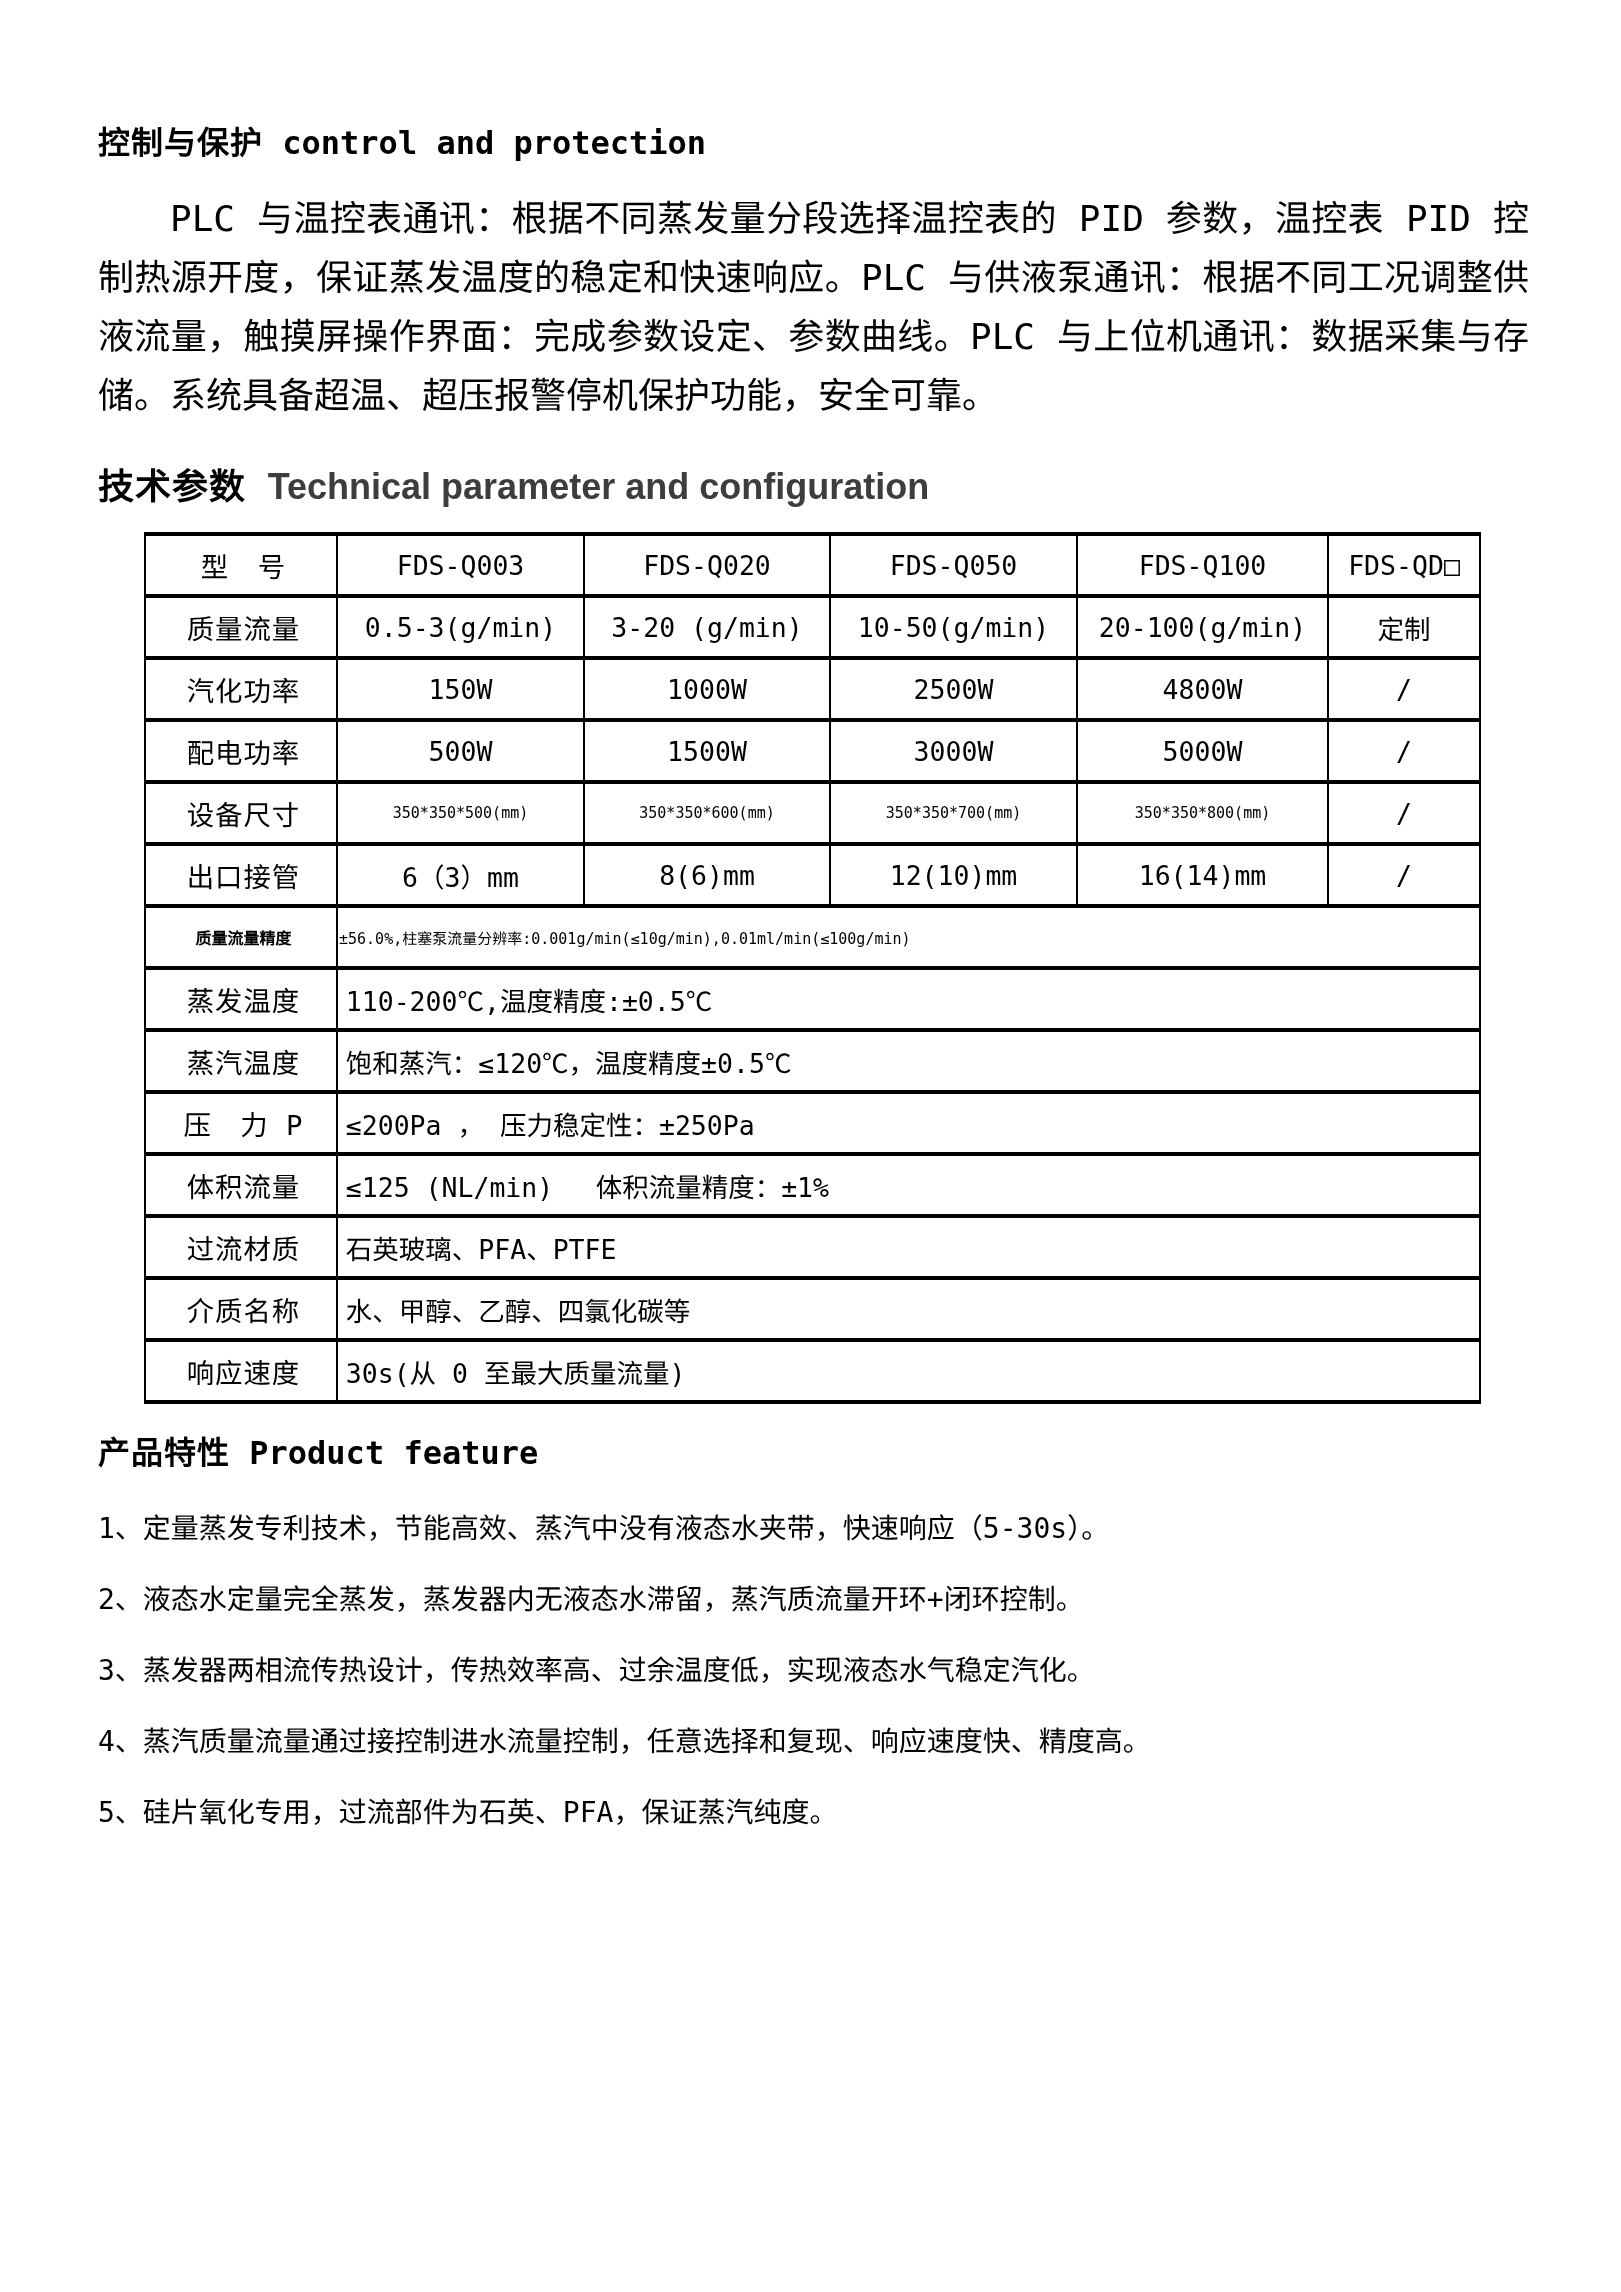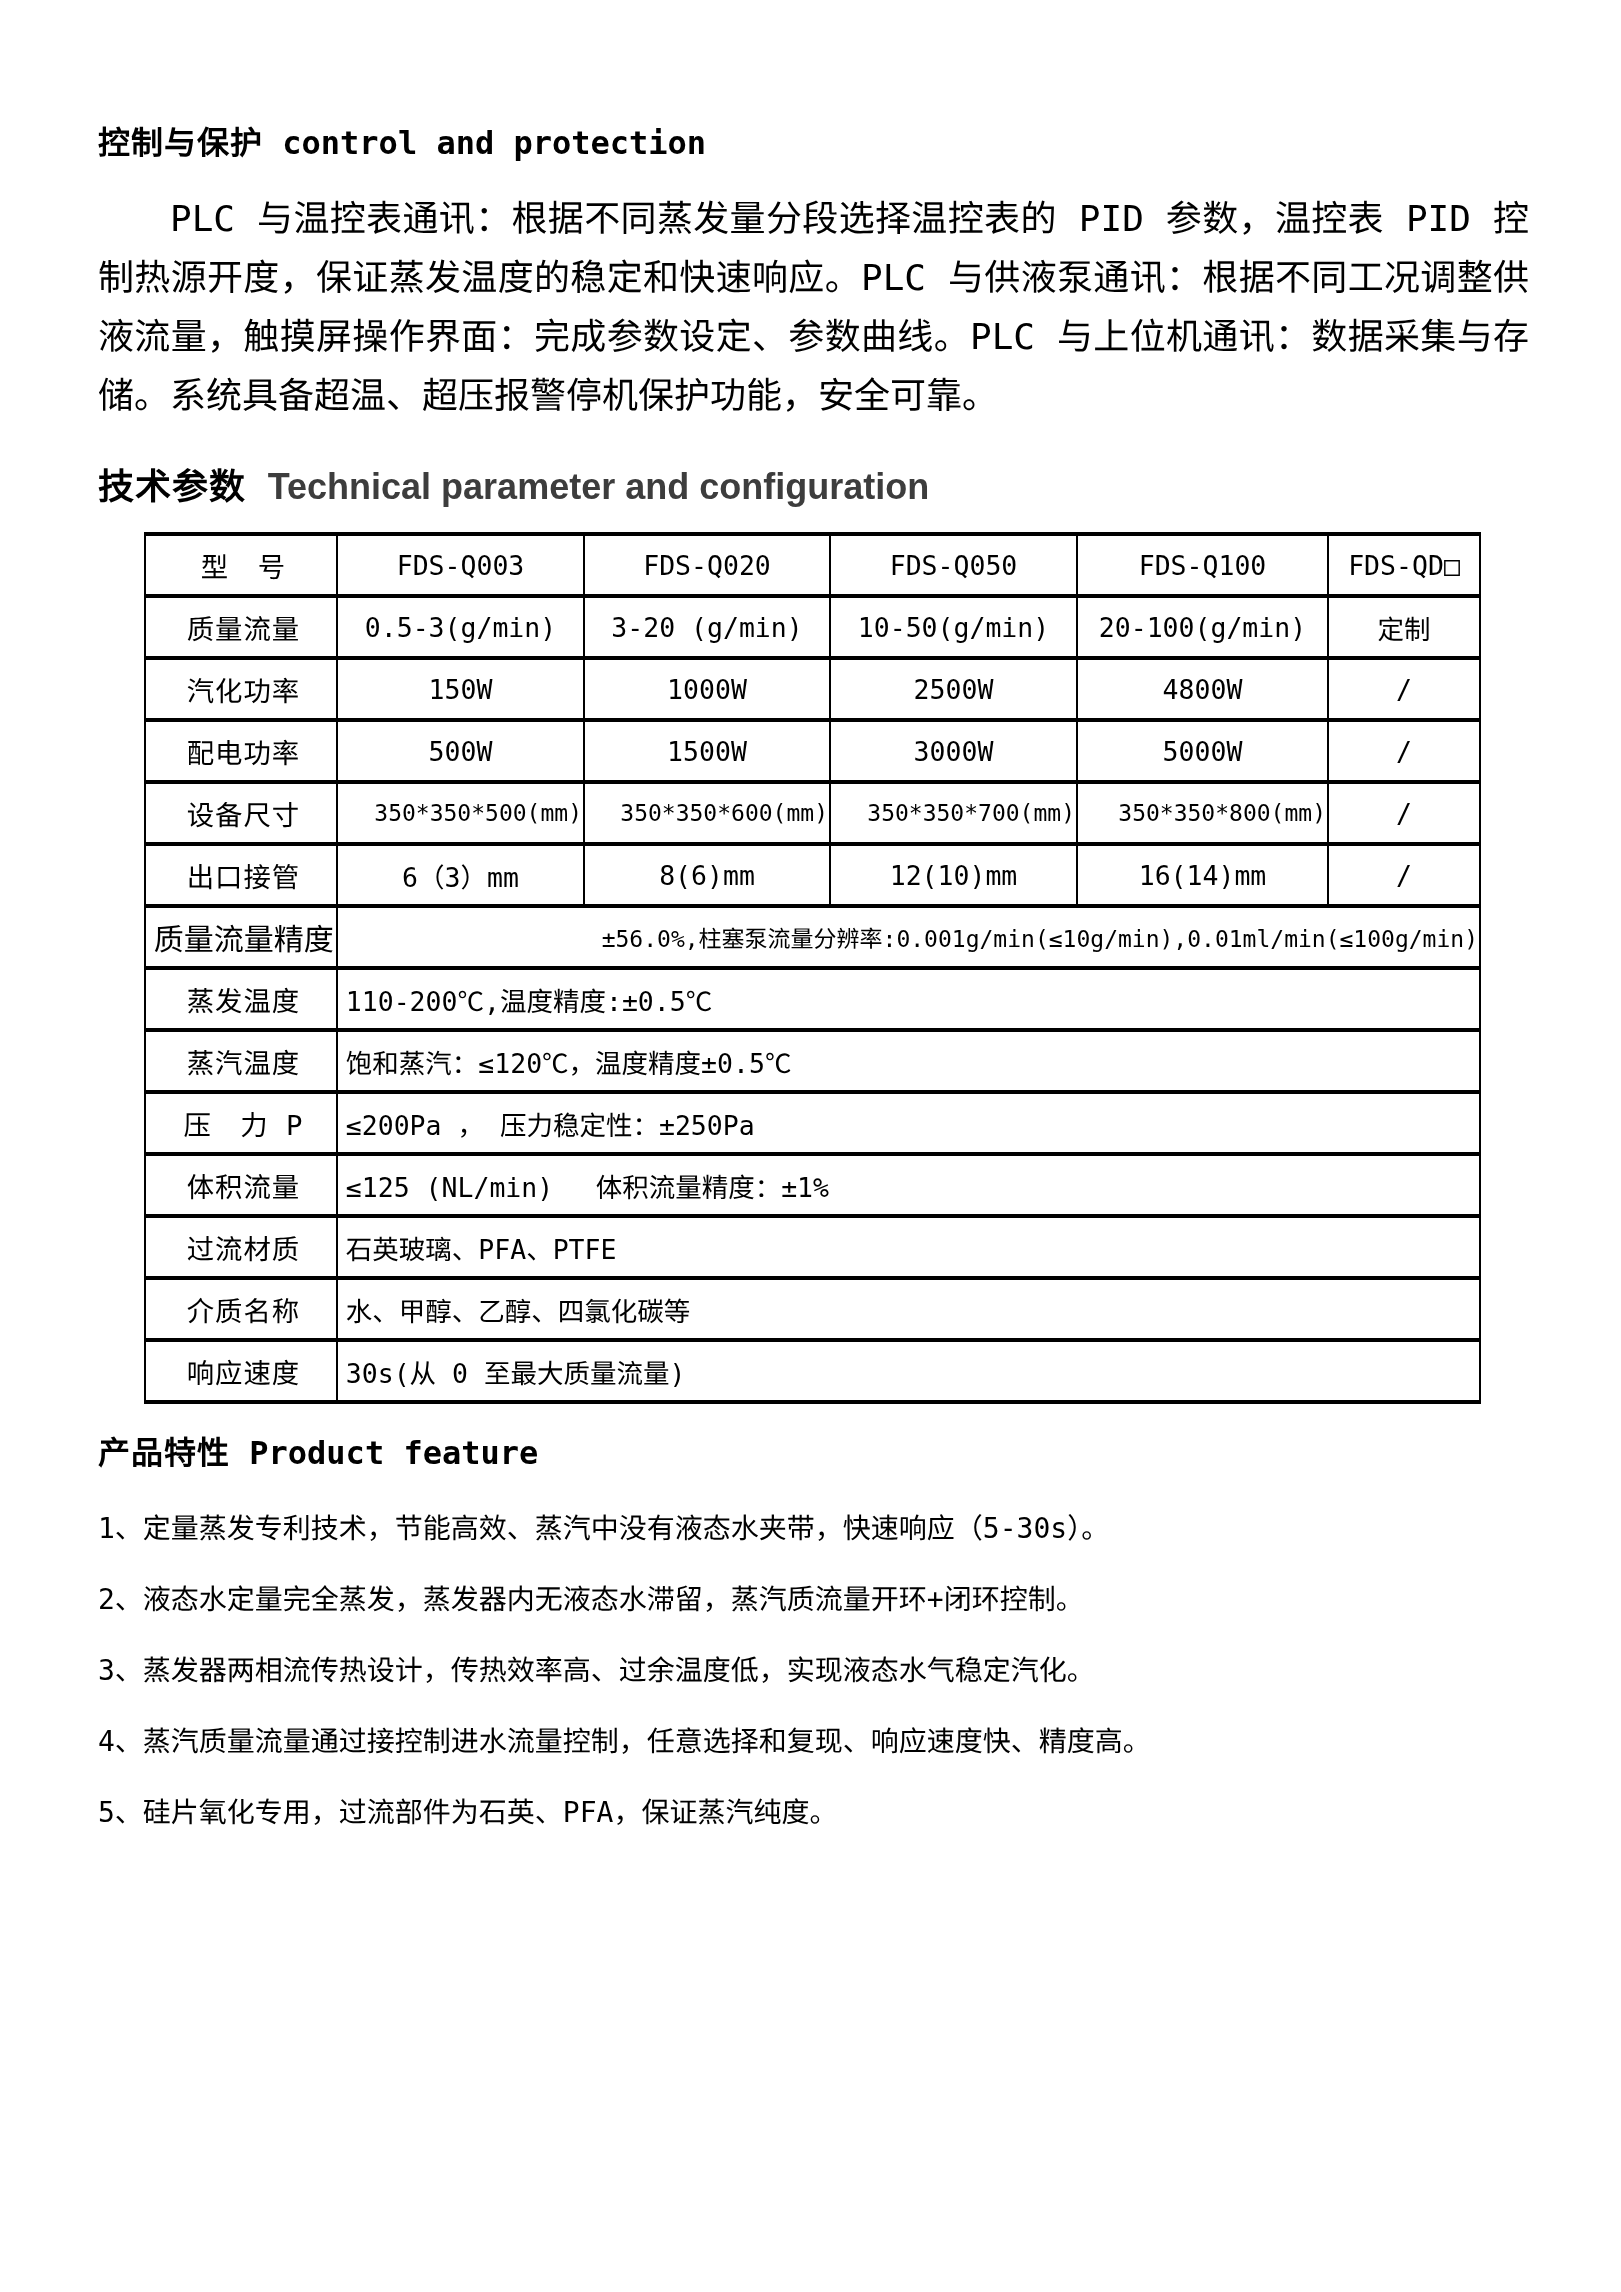--- a/index.html
+++ b/index.html
@@ -65,26 +65,26 @@
     padding: 0 2.9px;
     overflow: hidden;
     white-space: nowrap;
   }
   .spec-table td.label {
     text-align: center;
     font-size: 27.4px;
     padding-left: 7.8px;
     letter-spacing: 1px;
   }
-  .spec-table td.small-label { font-size: 30px; letter-spacing: 0; }
+  .spec-table td.small-label { font-size: 16px; letter-spacing: 0; font-weight: bold; }
   .spec-table td.span-content {
     text-align: left;
     padding-left: 7.8px;
   }
-  .spec-table td.condensed { font-size: 23px; padding: 0 1px; text-align: right; }
+  .spec-table td.condensed { font-size: 15px; padding: 0 1px; }
 
   
   .feature-list { margin-top: 35px; }
   .feature-item {
     font-size: 28px;
     line-height: 41px;
     margin-top: 30px;
     white-space: nowrap;
   }
   .feature-item:first-child { margin-top: 0; }

